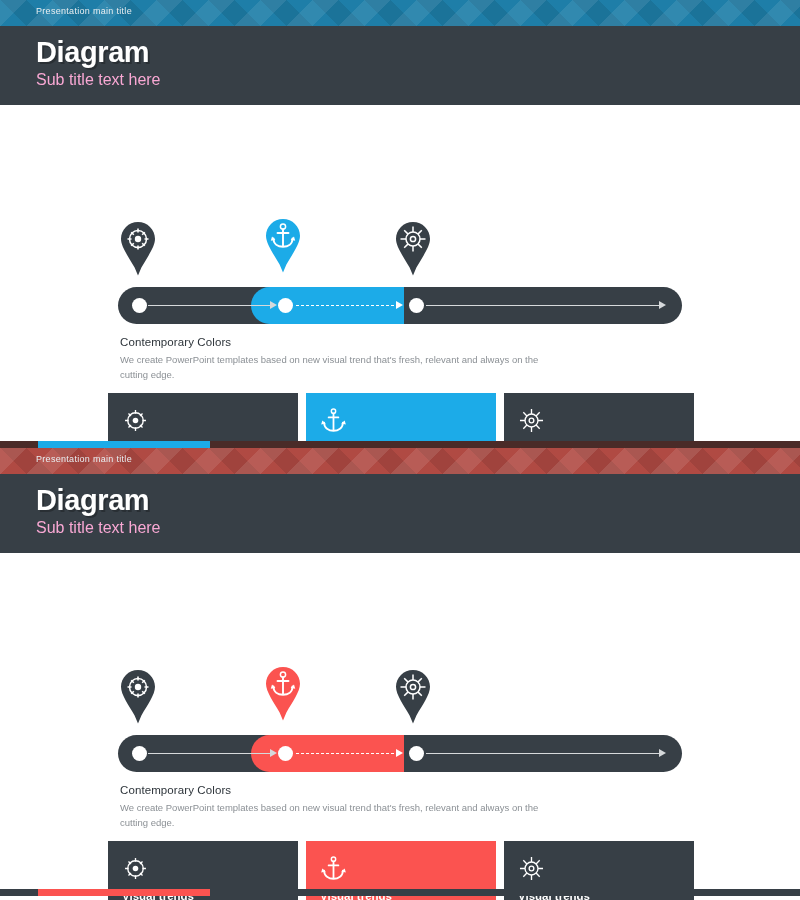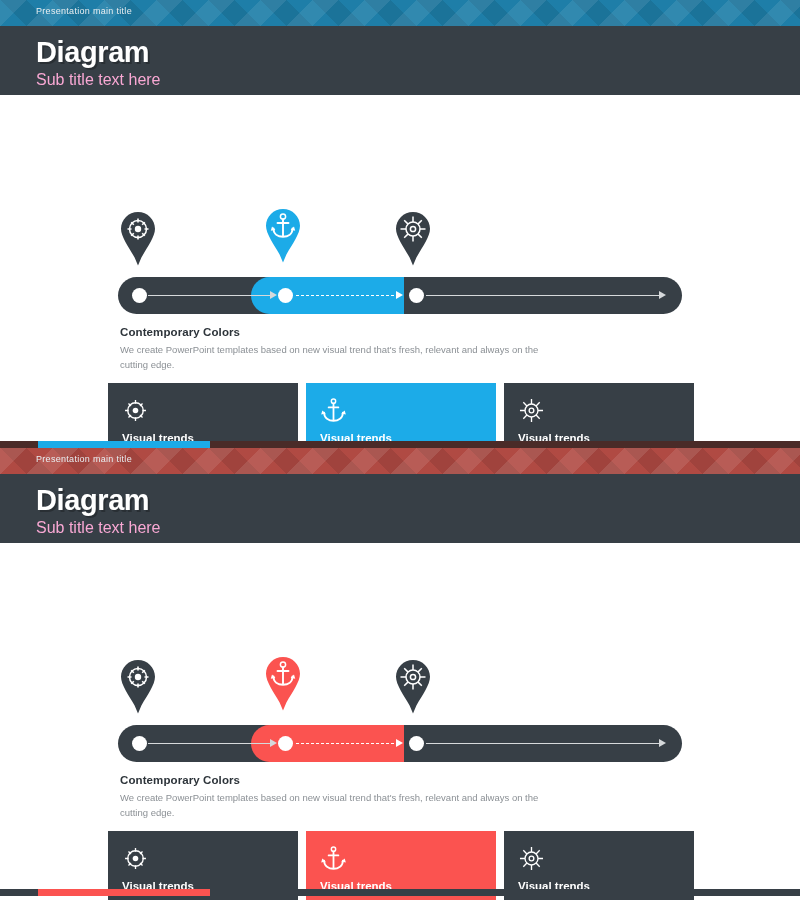--- a/index.html
+++ b/index.html
@@ -41,21 +41,21 @@
   }
   .ribbon-label {
     position: absolute; left: 36px; top: 6px;
     font-size: 9px; color: #e8eef1; letter-spacing: .3px;
     z-index: 2;
   }
 
   
   .titlebar {
     background: #373f46;
-    padding: 11px 0 6px 36px;
+    padding: 11px 0 16px 36px;
   }
   .titlebar .big {
     font-size: 29px; font-weight: 700; color: #ffffff;
     letter-spacing: -0.4px; line-height: 1.05;
     text-shadow: 2px 2px 0 rgba(0,0,0,.25);
   }
   .titlebar .sub {
     font-size: 16px; color: #f9a8d4; margin-top: 4px; font-weight: 400;
   }
 
@@ -105,21 +105,21 @@
     position: absolute; top: 14px;
     width: 0; height: 0;
     border-top: 4px solid transparent;
     border-bottom: 4px solid transparent;
     border-left: 7px solid #d6d9db;
   }
   .arrow-head.white { border-left-color: #ffffff; }
 
   
   .desc { position: absolute; left: 120px; top: 231px; width: 430px; }
-  .desc .h { font-size: 11.5px; font-weight: 700; color: #2d343a; letter-spacing:.1px; }
+  .desc .h { font-size: 11.5px; font-weight: 400; color: #2d343a; letter-spacing:.1px; }
   .desc .p { font-size: 9.5px; color: #8b9095; line-height: 1.55; margin-top: 5px; }
 
   
   .cards { position: absolute; left: 108px; top: 288px; display: flex; gap: 8px; }
   .card {
     width: 190px; height: 130px;
     padding: 13px 14px 0 14px;
     background: #373f46;
     position: relative;
   }

